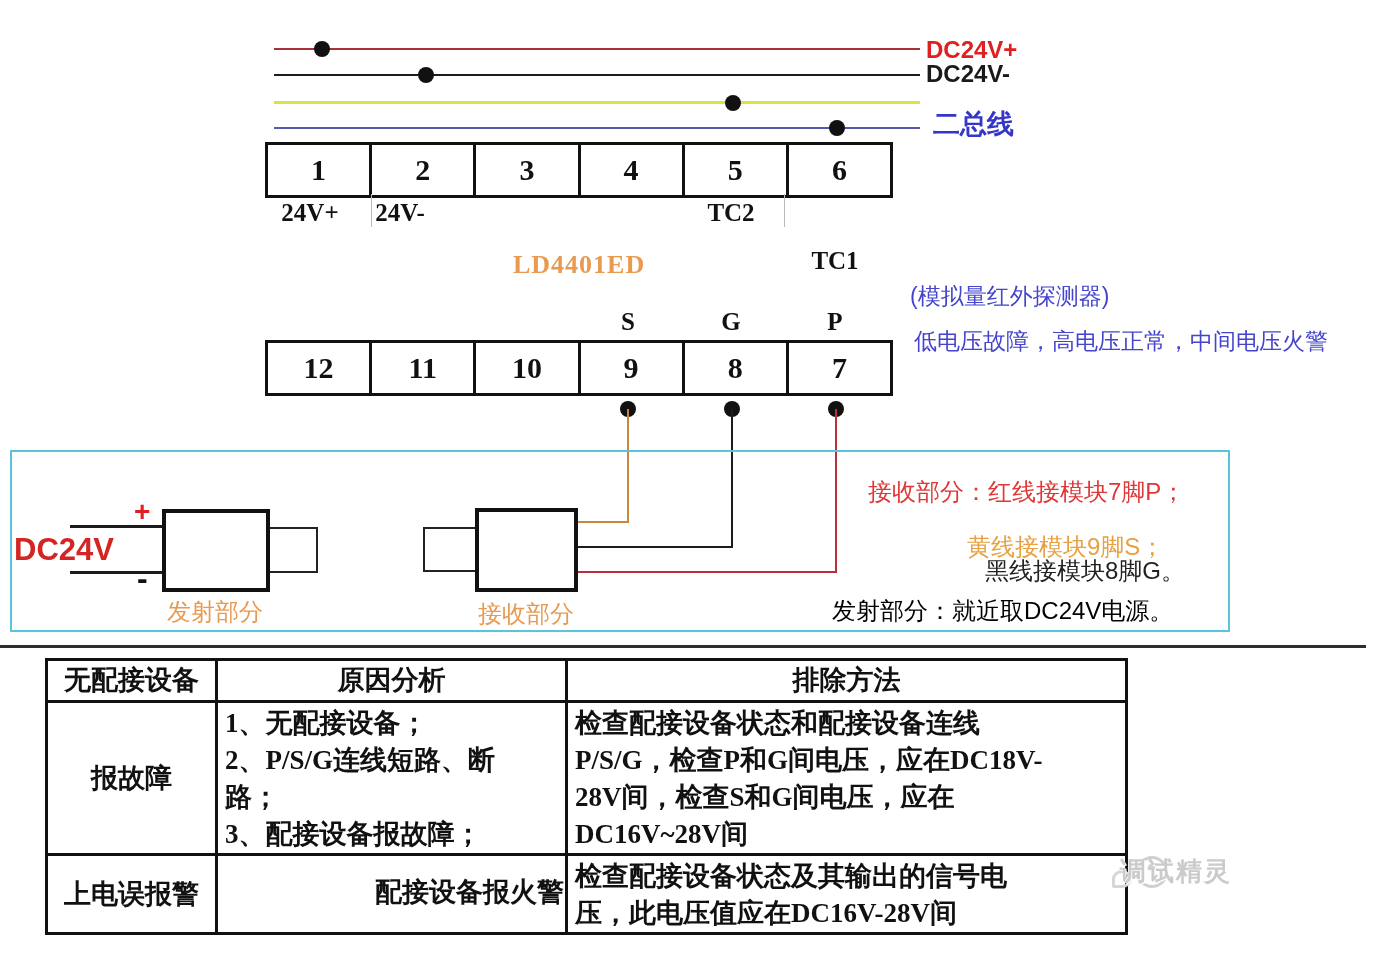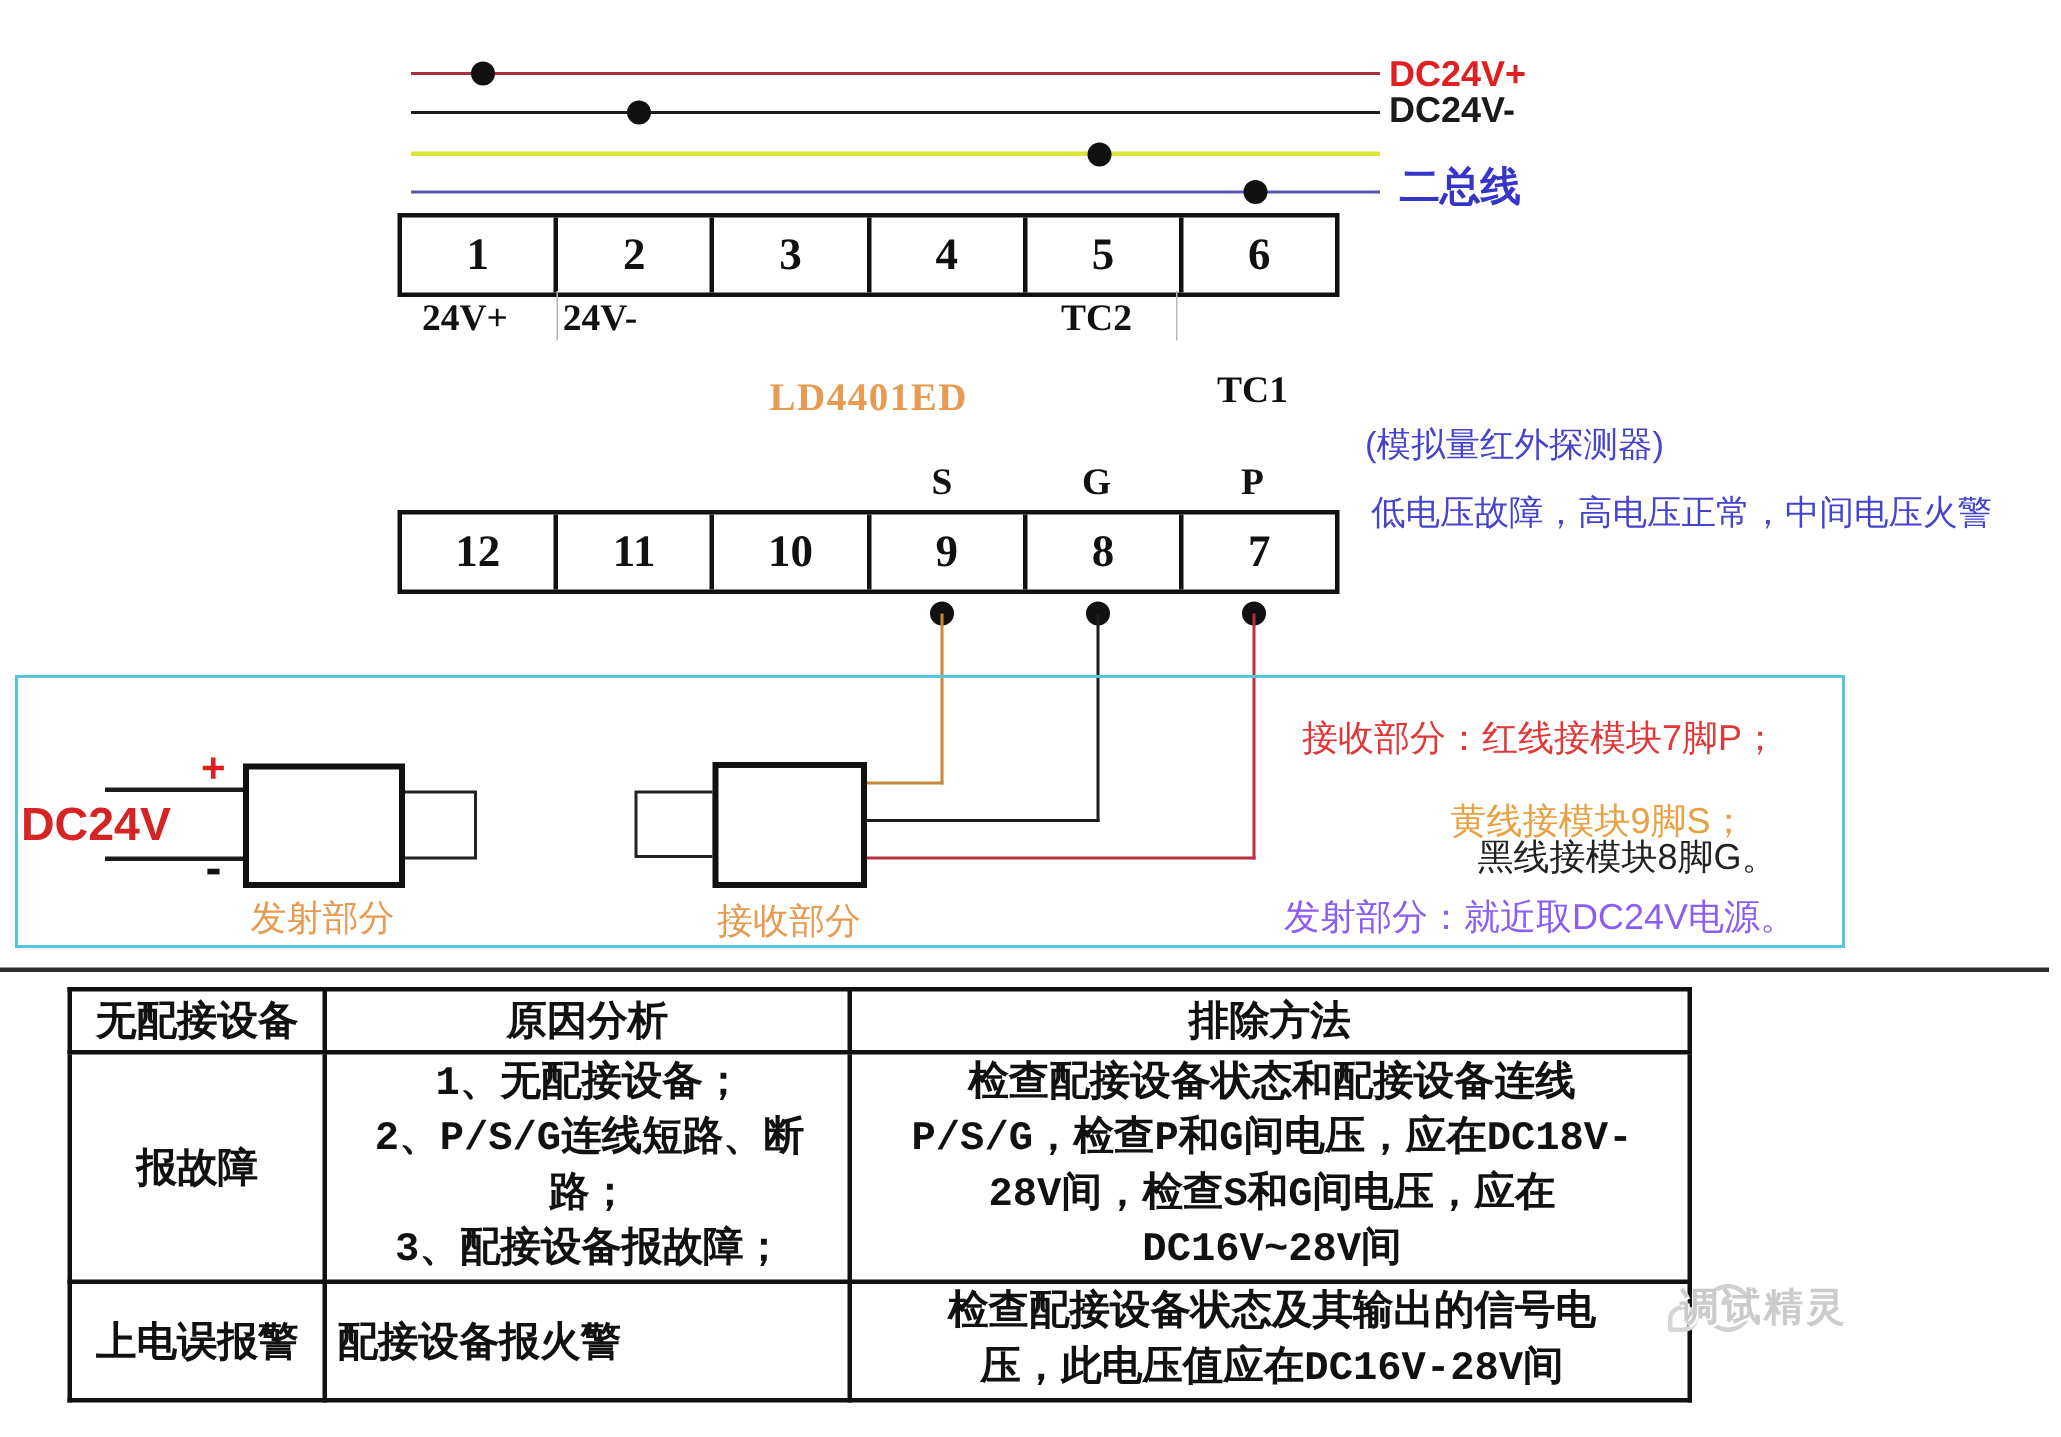--- a/index.html
+++ b/index.html
@@ -56,31 +56,31 @@
   .tx-box{left:162px;top:509px;width:108px;height:83px;border:4px solid #111;z-index:2;}
   .tx-sub{left:268px;top:527px;width:50px;height:46px;border:2px solid #222;z-index:1;}
   .rx-sub{left:423px;top:527px;width:54px;height:45px;border:2px solid #222;z-index:1;}
   .rx-box{left:475px;top:508px;width:103px;height:84px;border:4px solid #111;z-index:2;}
   .partlbl{color:#e89a50;font-size:24px;white-space:nowrap;}
   .tx-lbl{left:167px;top:596px;} .rx-lbl{left:478px;top:598px;}
   .wnote{font-size:24px;white-space:nowrap;}
   .wn1{left:868px;top:476px;color:#e03838;}
   .wn2{left:967px;top:515px;color:#e8a040;margin-top:16px;}
   .wn3{left:985px;top:555px;color:#222;}
-  .wn4{left:856px;top:595px;color:#8b5cf6;}
+  .wn4{left:832px;top:595px;color:#000000;}
   
   .sep{left:0;top:645px;width:1366px;height:3px;background:#2e2e2e;}
   
   .ftable{position:absolute;left:45px;top:658px;border-collapse:collapse;table-layout:fixed;
           font-family:"Liberation Serif",serif;font-weight:bold;font-size:27px;color:#111;}
   .ftable td{border:3px solid #111;line-height:37px;overflow:hidden;background:transparent;}
   .ftable .hdr{height:37px;text-align:center;vertical-align:middle;}
   .ftable .c-center{text-align:center;vertical-align:middle;}
-  .ftable .c-text{text-align:center;vertical-align:top;padding:2px 4px 0 7px;white-space:pre-line;font-family:Liberation Mono, monospace;}
-  .ftable .c-mid{text-align:left;vertical-align:middle;padding-left:7px;}
+  .ftable .c-text{text-align:left;vertical-align:top;padding:2px 4px 0 7px;white-space:pre-line;}
+  .ftable .c-mid{text-align:right;vertical-align:middle;padding-left:7px;font-family:Liberation Mono, monospace;}
   
   .wm-text{left:1120px;top:854px;font-size:26px;font-weight:bold;color:#cbcbcb;
            text-shadow:1px 1px 0 #ffffff;letter-spacing:2px;white-space:nowrap;text-align:right;}
   .wm-head{left:1136px;top:856px;width:32px;height:32px;border:3px solid #d0d0d0;
            border-radius:50%;box-sizing:border-box;}
   .wm-eye{left:1148px;top:864px;width:7px;height:7px;background:#d0d0d0;border-radius:50%;}
   .wm-bubble{left:1112px;top:870px;width:20px;height:18px;border:3px solid #d6d6d6;
              border-radius:50% 50% 50% 10%;box-sizing:border-box;}
 </style>
 </head>

